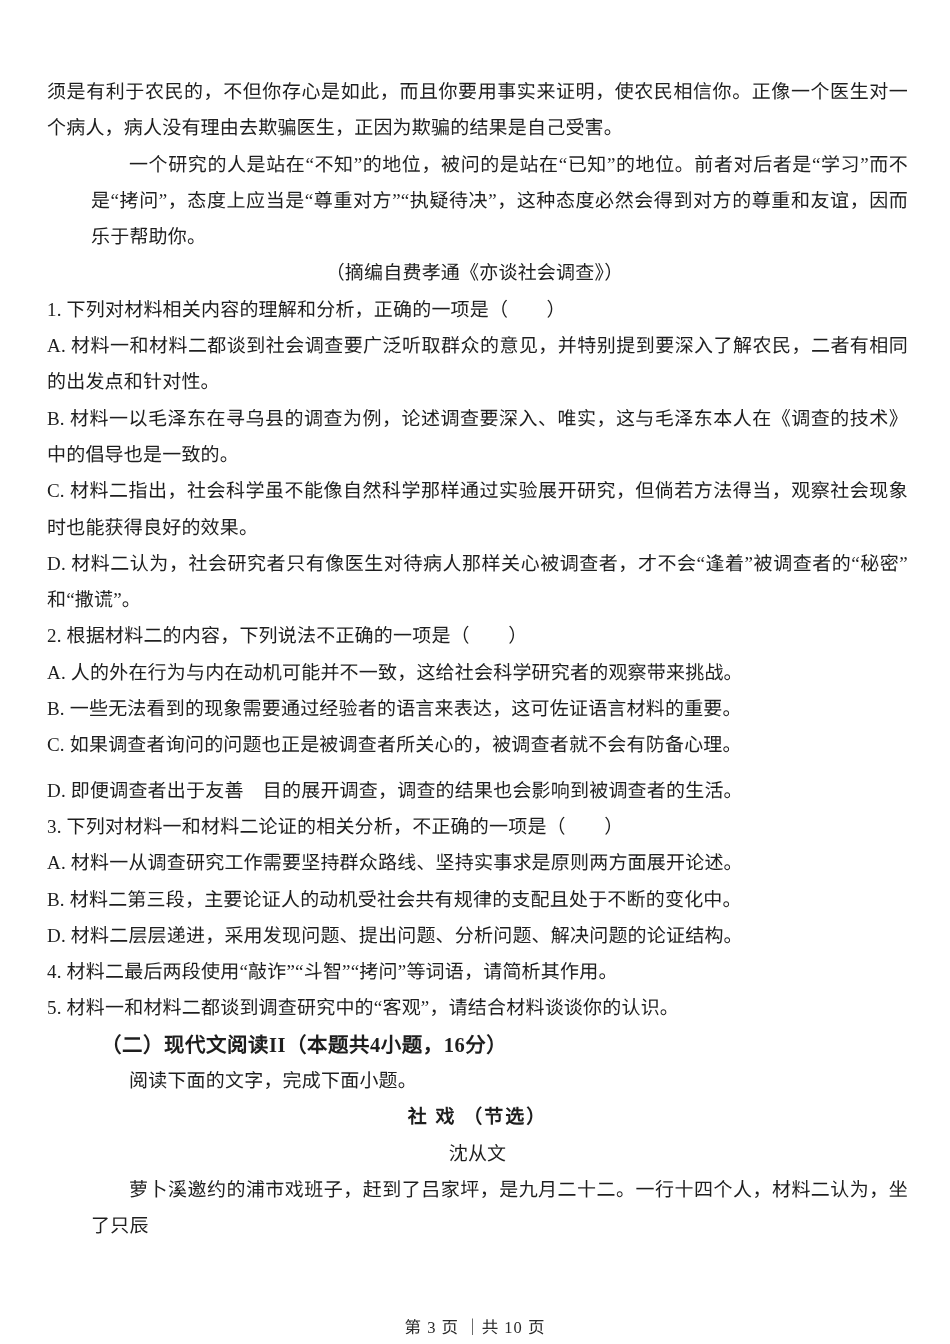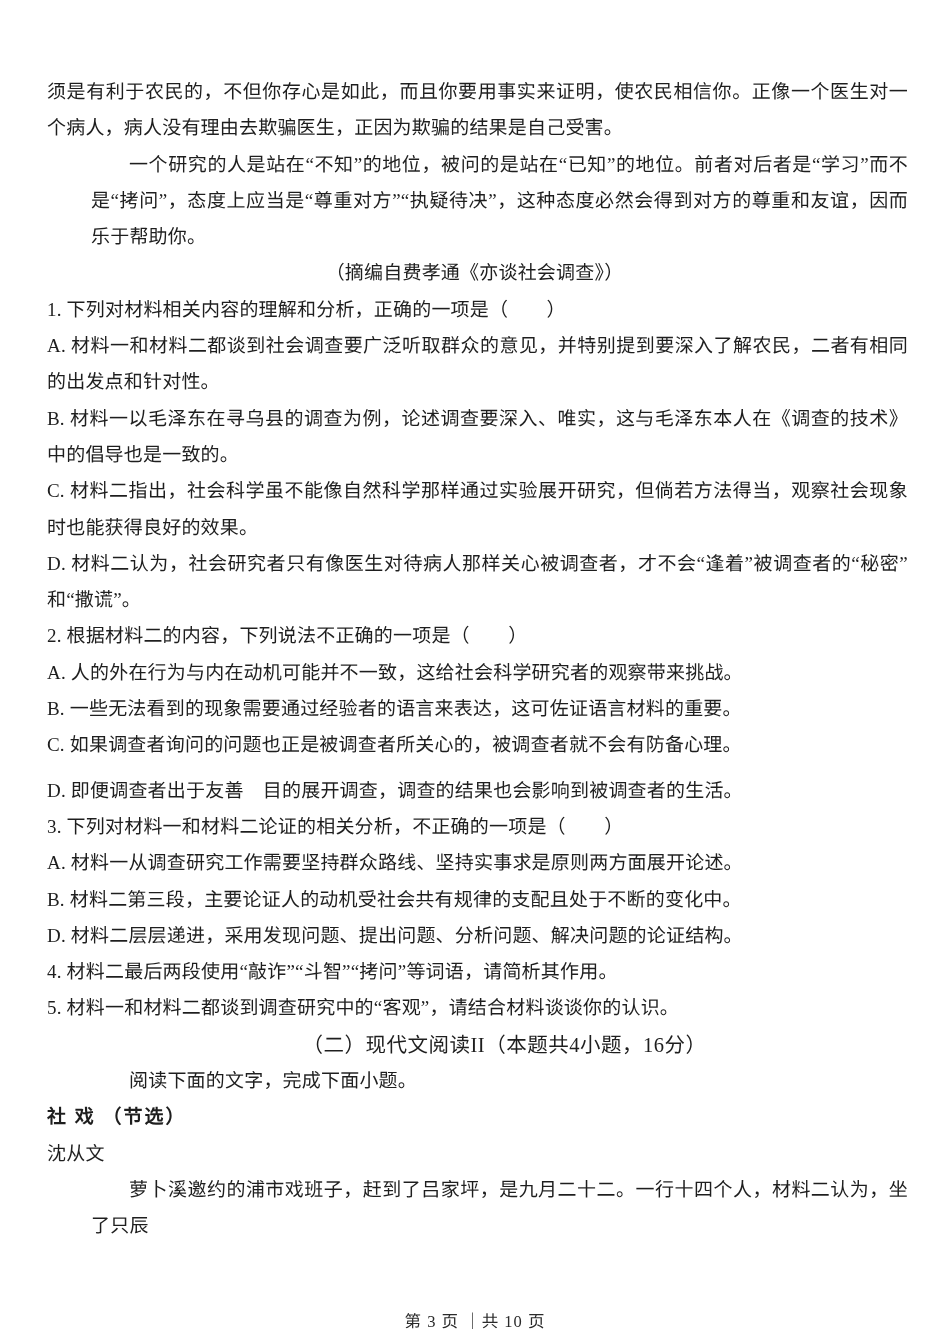--- a/index.html
+++ b/index.html
@@ -23,36 +23,36 @@
     font-size: 19px;
     line-height: 36.3px;
     text-align: justify;
     letter-spacing: 0.2px;
   }
   .passage {
     font-family: "Liberation Serif", "DejaVu Serif", serif;
   }
   .indent-2em { text-indent: 2em; margin-left: 44px; }
   .align-right { text-align: center; padding-right: 6px; }
-  .align-center { text-align: left; }
+  .align-center { text-align: center; }
   .section-heading {
-    font-weight: normal;
+    font-weight: bold;
     font-size: 20.5px;
     padding-left: 54px;
-    text-align: center;
+    text-align: left;
     letter-spacing: 0.5px;
   }
   .work-title {
     font-weight: bold;
     letter-spacing: 2px;
   }
   .gap-before { margin-top: 9px; }
   .page-footer {
     position: absolute;
-    bottom: 12px;
+    bottom: 6px;
     left: 0;
     right: 0;
     text-align: center;
     font-size: 16.5px;
     color: #2a2a2a;
     letter-spacing: 1px;
   }
 </style>
 </head>
 <body>

